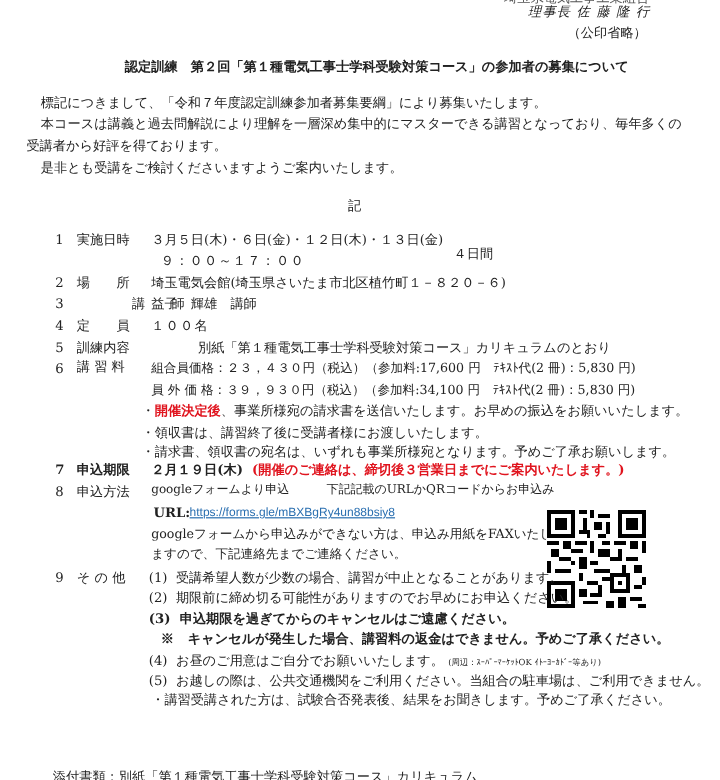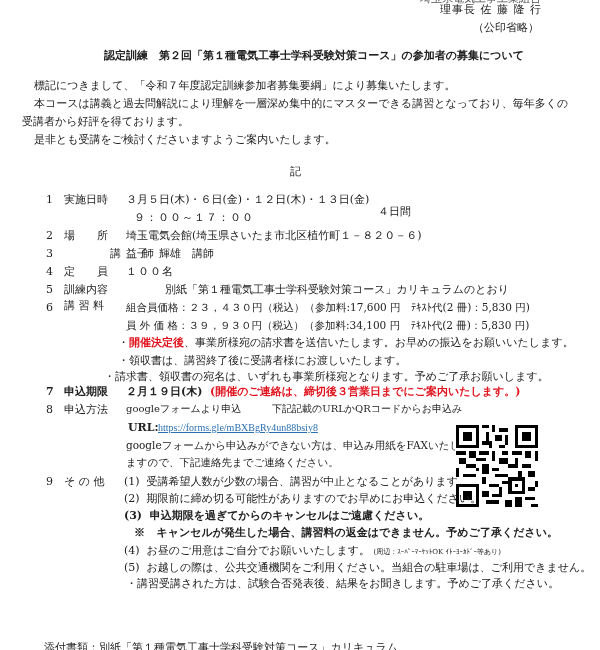--- a/index.html
+++ b/index.html
@@ -5,29 +5,29 @@
   html, body { margin: 0; padding: 0; background: #ffffff; }
   body {
     width: 600px; height: 650px; overflow: hidden; position: relative;
     font-family: "DejaVu Serif", "Liberation Serif", serif;
     color: #222222; font-size: 11px; line-height: 1;
   }
   .abs { position: absolute; white-space: nowrap; }
   .t { font-size: 11px; }
   .red { color: #e0141e; }
   .bold { font-weight: bold; }
-  .link { color: #2a6fb0; text-decoration: underline; font-family: Liberation Serif, serif; font-size: 10px; text-align: center; }
+  .link { color: #2a6fb0; text-decoration: underline; font-family: Liberation Sans, sans-serif; font-size: 10px; text-align: center; }
   .small { font-size: 7px; }
   .qr { position: absolute; left: 455px; top: 425px; width: 84px; height: 82px; background: #fff; }
 </style>
 </head>
 <body>
 
 <div class="abs t" style="left:420px; top:-7px; color:#555;">埼玉県電気工事工業組合</div>
-<div class="abs t" style="left:440px; top:4px; letter-spacing:1px;">理事長 佐 藤 隆 行</div>
+<div class="abs t" style="left:440px; top:4px; letter-spacing:1px;font-style:italic;">理事長 佐 藤 隆 行</div>
 <div class="abs t" style="left:473px; top:22px;">（公印省略）</div>
 
 <div class="abs" style="left:104px; top:50px; font-size:11px; font-weight:bold;">認定訓練　第２回「第１種電気工事士学科受験対策コース」の参加者の募集について</div>
 
 <div class="abs t" style="left:34px; top:80px;">標記につきまして、「令和７年度認定訓練参加者募集要綱」により募集いたします。</div>
 <div class="abs t" style="left:34px; top:98px;">本コースは講義と過去問解説により理解を一層深め集中的にマスターできる講習となっており、毎年多くの</div>
 <div class="abs t" style="left:22px; top:116px;">受講者から好評を得ております。</div>
 <div class="abs t" style="left:34px; top:134px;text-align:center;">是非とも受講をご検討くださいますようご案内いたします。</div>
 
 <div class="abs t" style="left:290px; top:166px;">記</div>
@@ -54,21 +54,21 @@
 <div class="abs t" style="left:64px; top:284px;">訓練内容</div>
 <div class="abs t" style="left:126px; top:284px;margin-left:39px;">別紙「第１種電気工事士学科受験対策コース」カリキュラムのとおり</div>
 
 <div class="abs t" style="left:46px; top:302px;">6</div>
 <div class="abs t" style="left:64px; top:300px;">講 習 料</div>
 <div class="abs t" style="left:126px; top:302px; font-size:10.5px;">組合員価格：２３，４３０円（税込）（参加料:17,600 円　ﾃｷｽﾄ代(2 冊)：5,830 円)</div>
 <div class="abs t" style="left:126px; top:320px; font-size:10.5px;">員 外 価 格：３９，９３０円（税込）（参加料:34,100 円　ﾃｷｽﾄ代(2 冊)：5,830 円)</div>
 
 <div class="abs t" style="left:118px; top:337px;">・<span class="red bold">開催決定後</span><span>、事業所様宛の請求書を送信いたします。お早めの振込をお願いいたします。</span></div>
 <div class="abs t" style="left:118px; top:355px;">・<span>領収書は、講習終了後に受講者様にお渡しいたします。</span></div>
-<div class="abs t" style="left:104px; top:371px;">・<span>請求書、領収書の宛名は、いずれも事業所様宛となります。予めご了承お願いします。</span></div>
+<div class="abs t" style="left:118px; top:371px;">・<span>請求書、領収書の宛名は、いずれも事業所様宛となります。予めご了承お願いします。</span></div>
 
 <div class="abs t bold" style="left:46px; top:386px;">7</div>
 <div class="abs t bold" style="left:64px; top:386px;">申込期限</div>
 <div class="abs t bold" style="left:126px; top:386px;">２月１９日(木)</div>
 <div class="abs t bold red" style="left:210px; top:386px;">(開催のご連絡は、締切後３営業日までにご案内いたします。)</div>
 
 <div class="abs t" style="left:46px; top:404px;">8</div>
 <div class="abs t" style="left:64px; top:404px;">申込方法</div>
 <div class="abs t" style="left:126px; top:404px; font-size:10px;">googleフォームより申込</div>
 <div class="abs t" style="left:272px; top:404px; font-size:10px;">下記記載のURLかQRコードからお申込み</div>

